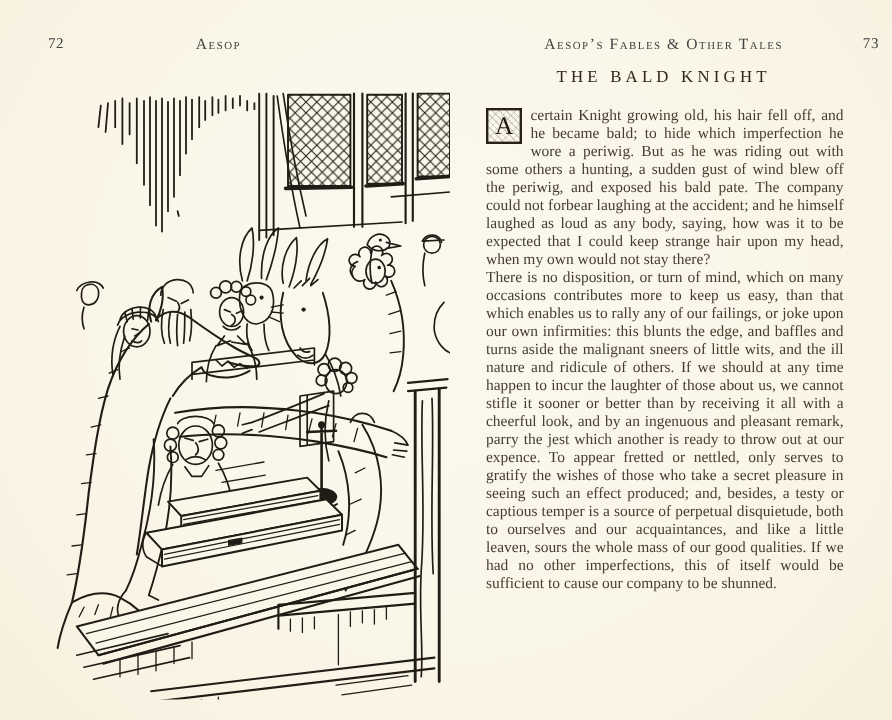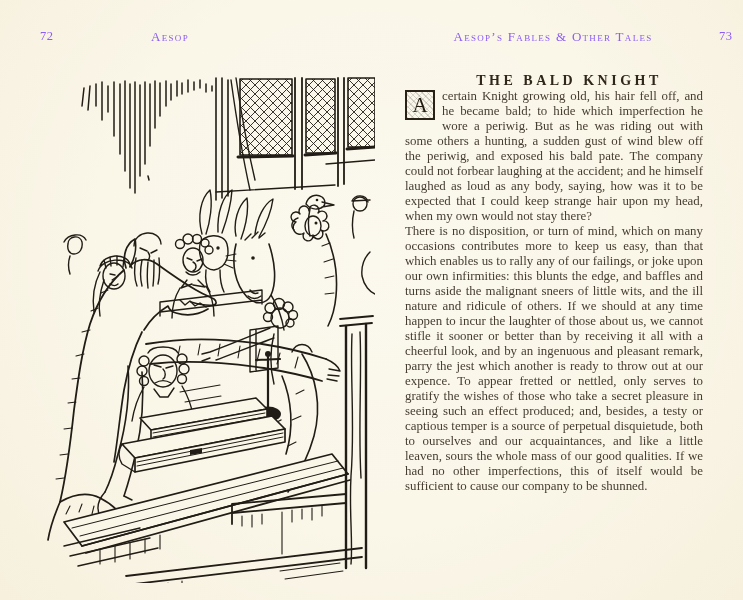--- a/index.html
+++ b/index.html
@@ -3,25 +3,25 @@
 <meta charset="utf-8">
 <style>
   html,body{margin:0;padding:0;}
   body{
     width:743px;height:600px;position:relative;overflow:hidden;
     background:#faf6e8;
     background-image:radial-gradient(circle at 50% 42%, #fbf8ee 0%, #faf6e8 55%, #f6f0dd 100%);
     font-family:"Liberation Serif","DejaVu Serif",serif;
     color:#453c30;
   }
-  .hdr{position:absolute;top:29px;font-size:12.5px;color:#8b5cf6;letter-spacing:.5px;}
+  .hdr{position:absolute;top:29px;font-size:12.5px;color:#404040;letter-spacing:.5px;}
   .pagenum-left{left:40px;}
   .pagenum-right{left:719px;text-align:center;}
   .runhead{font-variant:small-caps;letter-spacing:1.3px;font-size:13px;white-space:nowrap;}
-  .runhead-left{left:170px;transform:translateX(-50%);}
+  .runhead-left{left:182px;transform:translateX(-50%);}
   .runhead-right{left:553px;transform:translateX(-50%);}
   .story-title{
     position:absolute;left:553px;top:57px;transform:translateX(-50%);
     font-size:14px;letter-spacing:3.5px;color:#30271b;white-space:nowrap;
   }
   .column{
     position:absolute;left:405px;top:89px;width:298px;
     font-size:12.9px;line-height:15px;text-align:justify;color:#463d31;
   }
   .column p{margin:0;}
@@ -184,18 +184,18 @@
     <path d="M322 258C320 300 325 350 321 400C319 436 323 464 321 488M330 256C332 300 328 352 331 402"></path>
     <path stroke-width="1.8" d="M310 250L342 247M310 243L343 240"></path>
     <path stroke-width="1.8" d="M202 428L316 418M202 437L316 427M202 428V448"></path>
     <path stroke-width="1.1" d="M212 440v10M222 439v12M232 438v10M252 436v42M262 434v12M272 433v10M282 432v12M292 430v10"></path>
   </g>
 </svg>
 
 <span class="hdr runhead runhead-right">Aesop’s Fables &amp; Other Tales</span>
 <span class="hdr pagenum-right">73</span>
 
-<h1 class="story-title" style="margin:16px;font-weight:bold;">THE BALD KNIGHT</h1>
+<h1 class="story-title" style="margin:0;font-weight:normal;">THE BALD KNIGHT</h1>
 
 <div class="column">
   <p class="opening"><span class="dropcap">A</span><span>certain Knight growing old, his hair fell off, and he became bald; to hide which imperfection he wore a periwig. But as he was riding out with some others a hunting, a sudden gust of wind blew off the periwig, and exposed his bald pate. The company could not forbear laughing at the accident; and he himself laughed as loud as any body, saying, how was it to be expected that I could keep strange hair upon my head, when my own would not stay there?</span></p>
   <p class="application-body">There is no disposition, or turn of mind, which on many occasions contributes more to keep us easy, than that which enables us to rally any of our failings, or joke upon our own infirmities: this blunts the edge, and baffles and turns aside the malignant sneers of little wits, and the ill nature and ridicule of others. If we should at any time happen to incur the laughter of those about us, we cannot stifle it sooner or better than by receiving it all with a cheerful look, and by an ingenuous and pleasant remark, parry the jest which another is ready to throw out at our expence. To appear fretted or nettled, only serves to gratify the wishes of those who take a secret pleasure in seeing such an effect produced; and, besides, a testy or captious temper is a source of perpetual disquietude, both to ourselves and our acquaintances, and like a little leaven, sours the whole mass of our good qualities. If we had no other imperfections, this of itself would be sufficient to cause our company to be shunned.</p>
 </div>
 
 </body></html>

